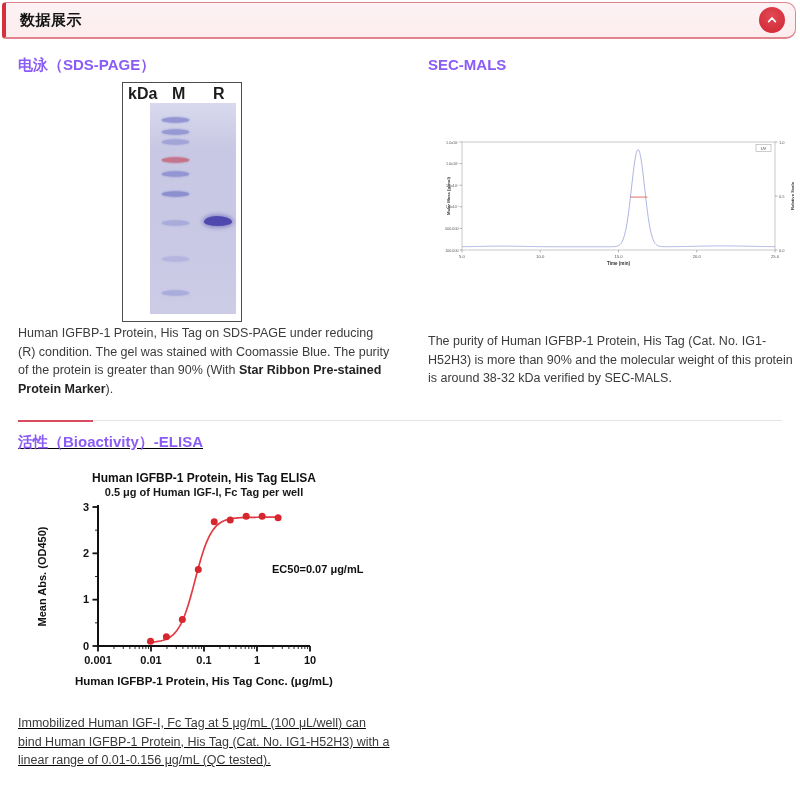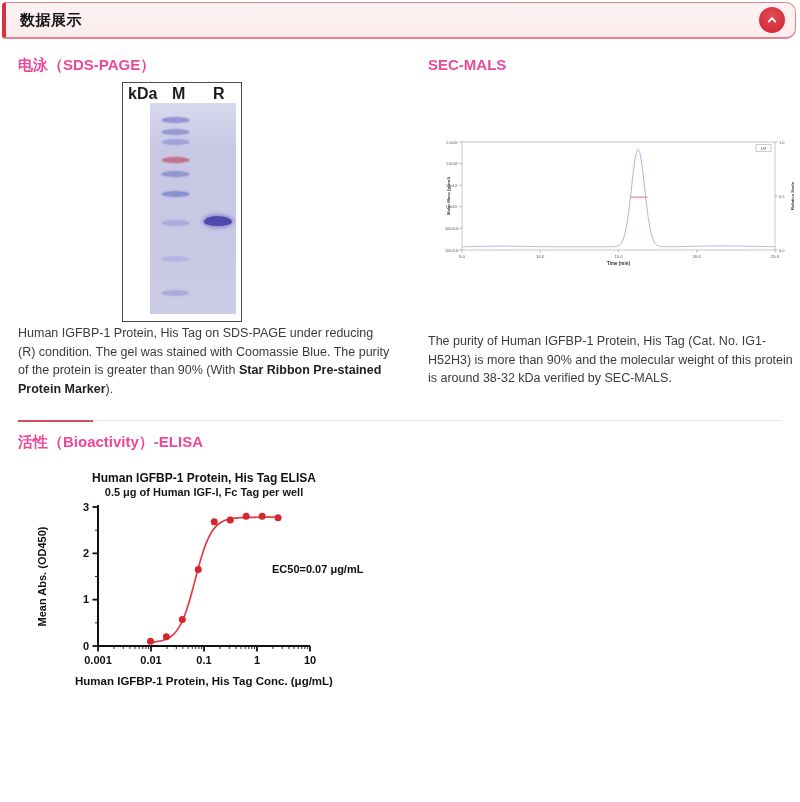--- a/index.html
+++ b/index.html
@@ -16,24 +16,24 @@
   }
   .panel-title{font-size:15px;font-weight:700;color:#141414;letter-spacing:.5px;}
   .collapse-btn{
     margin-left:auto;width:26px;height:26px;border-radius:50%;border:none;cursor:pointer;
     background:radial-gradient(circle at 50% 35%,#e14a54,#cf2532);display:flex;align-items:center;justify-content:center;padding:0;
   }
   .collapse-btn svg{width:16px;height:16px;}
   .collapse-btn polyline{fill:none;stroke:#fff;stroke-width:2.6;stroke-linecap:round;stroke-linejoin:round;}
 
   
-  section h3{margin:0;font-size:15px;font-weight:700;color:#ec4899;}
+  section h3{margin:0;font-size:15px;font-weight:700;color:#8b5cf6;}
   #sds-section{position:absolute;left:18px;top:56px;width:377px;}
   #sec-section{position:absolute;left:428px;top:56px;width:382px;}
-  #elisa-section{position:absolute;left:18px;top:433px;width:764px;}
+  #elisa-section{position:absolute;left:18px;top:433px;width:764px;text-decoration:underline;}
   .desc{font-size:12.5px;line-height:1.48;color:#3b3b3b;margin:0;max-width:374px;}
   .desc .strong{font-weight:700;color:#222;}
 
   
   .divider{position:absolute;left:18px;right:18px;top:420px;height:2px;border-top:1px solid #e4e4e6;}
   .divider-accent{position:absolute;left:0;top:-1px;width:75px;height:2px;background:#d94b5e;}
 
   
   .gel{margin:7px 0 0 104px;width:118px;height:238px;border:1px solid #4c4c4c;background:#fff;position:relative;box-sizing:content-box;}
   .gel-head{position:absolute;top:1px;left:0;right:0;height:18px;font-size:16px;font-weight:600;color:#1c1c1c;}
@@ -209,15 +209,16 @@
         <circle cx="120.53498201170223" cy="180.36666666666667" r="3.5" fill="#d6272f"></circle>
         <circle cx="136.37183440221344" cy="175.73333333333335" r="3.5" fill="#d6272f"></circle>
         <circle cx="152.32642417240447" cy="158.59" r="3.5" fill="#d6272f"></circle>
         <circle cx="168.28101394259545" cy="108.55000000000001" r="3.5" fill="#d6272f"></circle>
         <circle cx="184.23560371278649" cy="60.826666666666654" r="3.5" fill="#d6272f"></circle>
         <circle cx="200.22705114904497" cy="58.97333333333333" r="3.5" fill="#d6272f"></circle>
         <circle cx="216.18164091923597" cy="55.26666666666668" r="3.5" fill="#d6272f"></circle>
         <circle cx="232.13623068942698" cy="55.26666666666668" r="3.5" fill="#d6272f"></circle>
         <circle cx="248.090820459618" cy="56.656666666666666" r="3.5" fill="#d6272f"></circle>
       </svg>
+    <p class="desc">Immobilized Human IGF-I, Fc Tag at 5 μg/mL (100 μL/well) can bind Human IGFBP-1 Protein, His Tag (Cat. No. IG1-H52H3) with a linear range of 0.01-0.156 μg/mL (QC tested).</p>
   </section>
 
 </div>
 
 </body></html>

